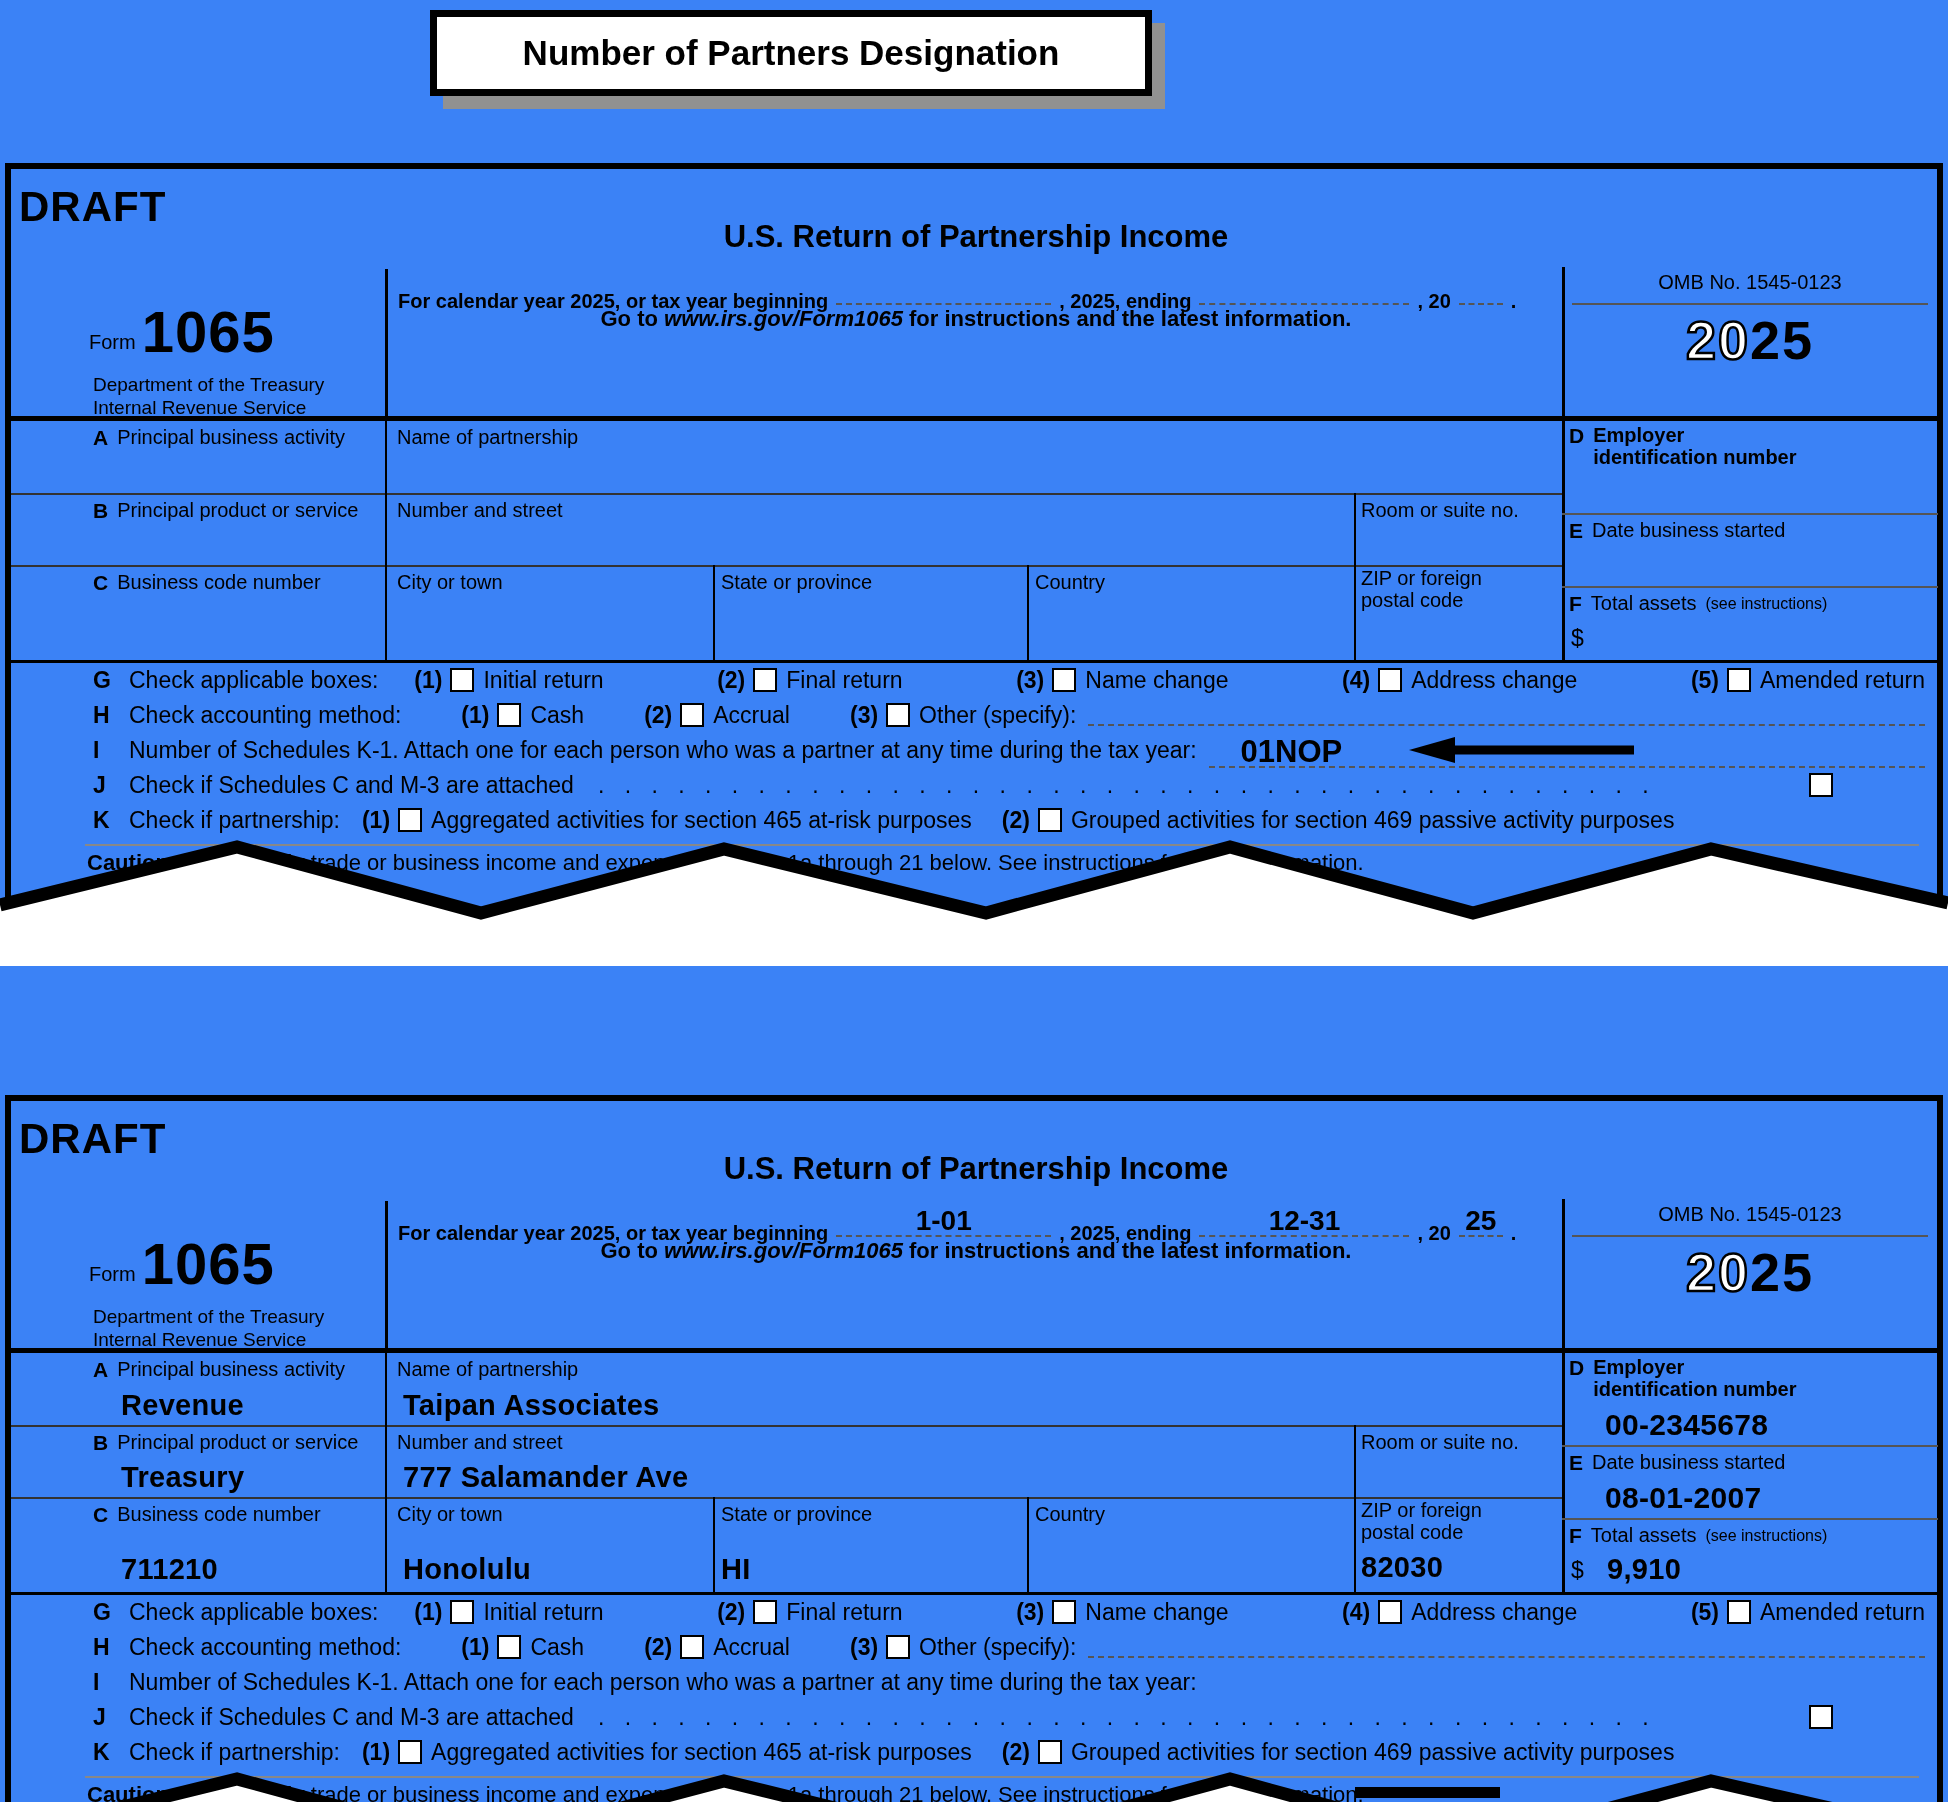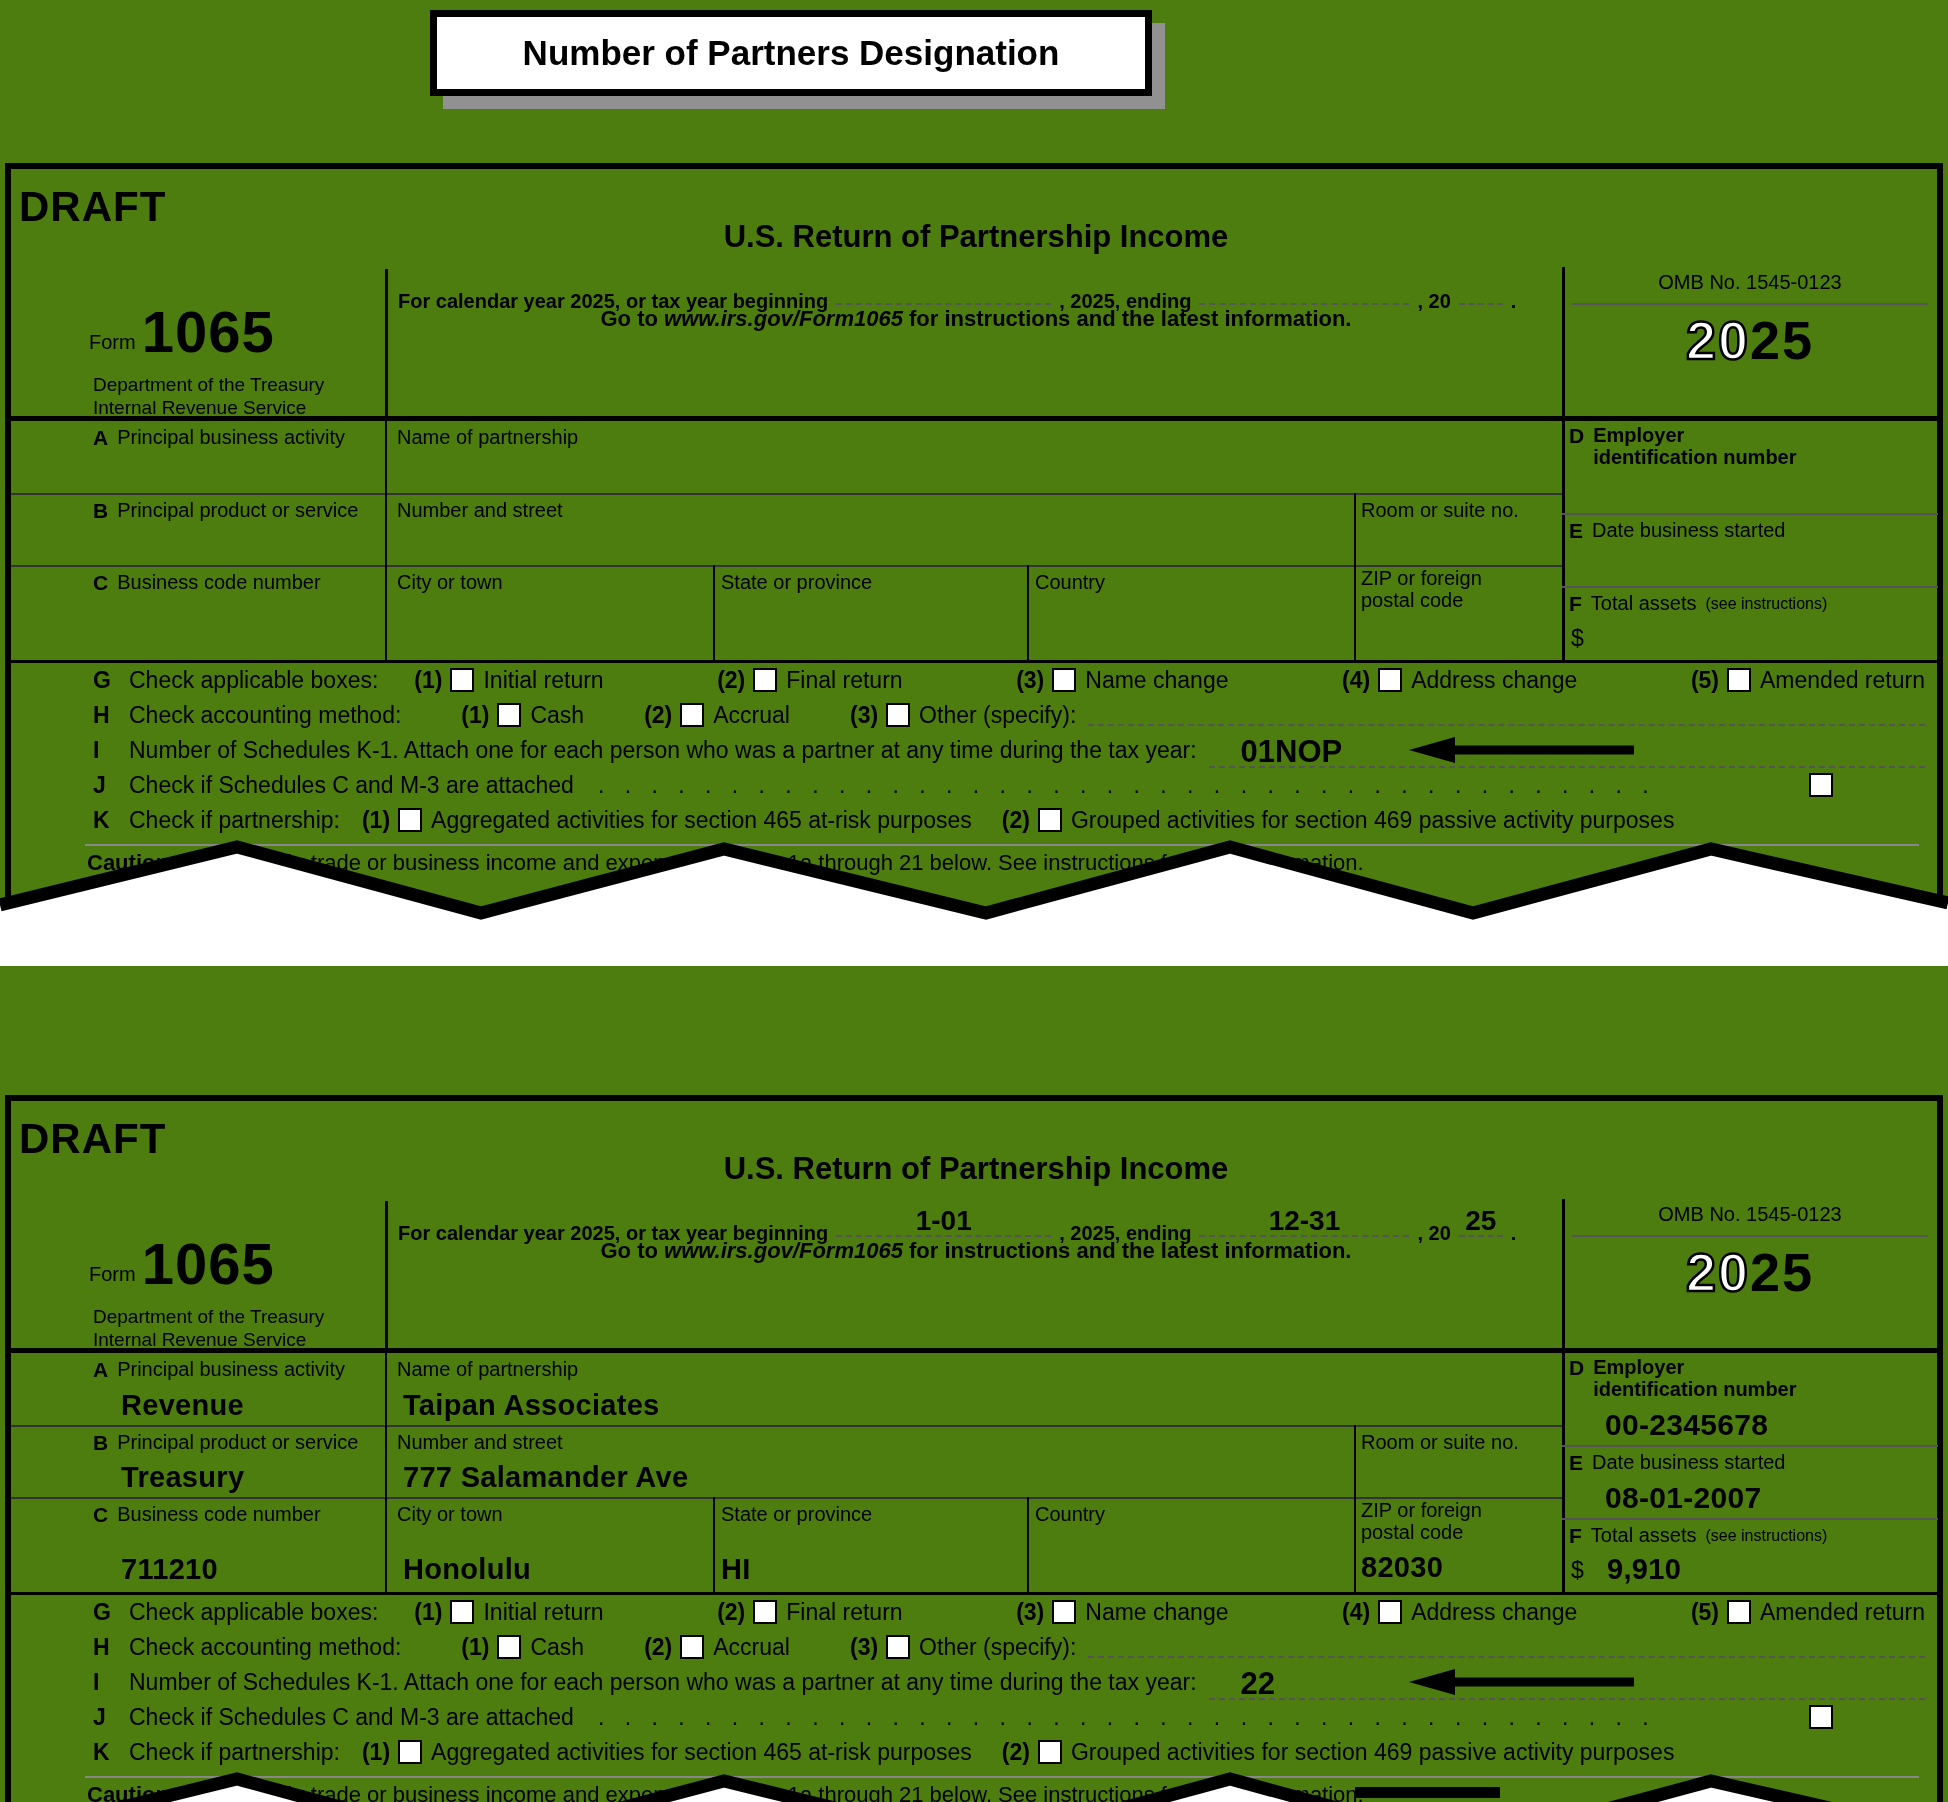--- a/index.html
+++ b/index.html
@@ -1,16 +1,16 @@
 <!DOCTYPE html>
 <html><head>
 <meta charset="utf-8">
 <style>
   html,body{margin:0;padding:0;background:#fff;}
-  .page{position:relative;width:1948px;height:1802px;background:#4d7c0f;overflow:hidden;
+  .page{position:relative;width:1948px;height:1802px;background:#3b82f6;overflow:hidden;
         font-family:"Liberation Sans","DejaVu Sans",sans-serif;color:#000;}
   .section-title{position:absolute;box-sizing:border-box;border:7px solid #000;background:#fff;
         box-shadow:13px 13px 0 #919191;display:flex;align-items:center;justify-content:center;
         font-weight:bold;font-size:35px;white-space:nowrap;z-index:2;}
   .form{position:absolute;left:5px;width:1938px;height:745px;}
   .frame{position:absolute;left:0;top:0;width:100%;height:745px;border:6px solid #000;border-bottom:none;box-sizing:border-box;}
   .ln{position:absolute;background:#000;display:block;}
   .draft{position:absolute;left:14px;top:20px;font-size:42px;font-weight:bold;letter-spacing:1px;}
   .formnum{position:absolute;left:84px;top:140px;display:flex;align-items:flex-end;}
   .formnum .fw{font-size:20px;margin-right:6px;padding-bottom:7px;}
@@ -448,27 +448,20 @@
           <b>(3)</b>
           <span class="cb"></span>
           <span>Other (specify):</span>
         </span>
     <span class="dashfill"></span>
   </div>
 
   <div class="row" style="top:570px">
     <span class="ltr">I</span>
     <span>Number of Schedules K-1. Attach one for each person who was a partner at any time during the tax year:</span>
-    <span class="ifill">
-      <span class="ival">22</span>
-      <svg class="iarrow" width="225" height="30" viewBox="0 0 225 30">
-        <polygon points="0,15 46,2 46,28" fill="#000"></polygon>
-        <rect x="42" y="10.5" width="183" height="9" fill="#000"></rect>
-      </svg>
-    </span>
   </div>
 
   <div class="row" style="top:605px">
     <span class="ltr">J</span>
     <span>Check if Schedules C and M-3 are attached</span>
     <span class="dots">. . . . . . . . . . . . . . . . . . . . . . . . . . . . . . . . . . . . . . . .</span>
     <span class="cb endbox"></span>
   </div>
 
   <div class="row" style="top:640px">

